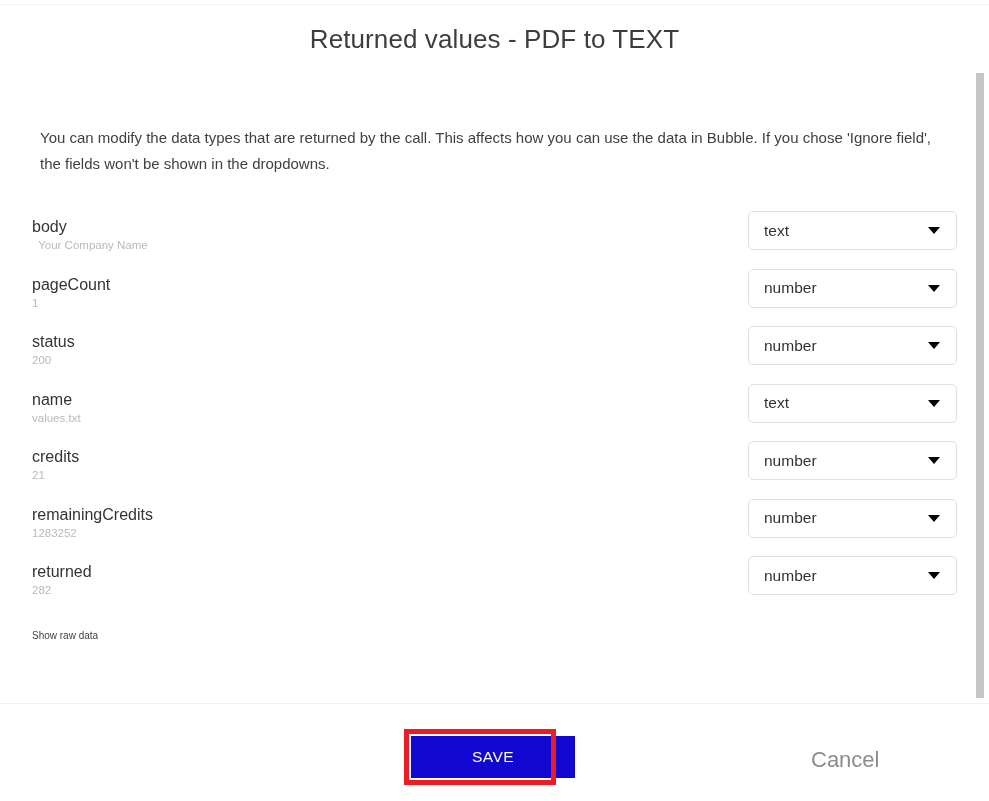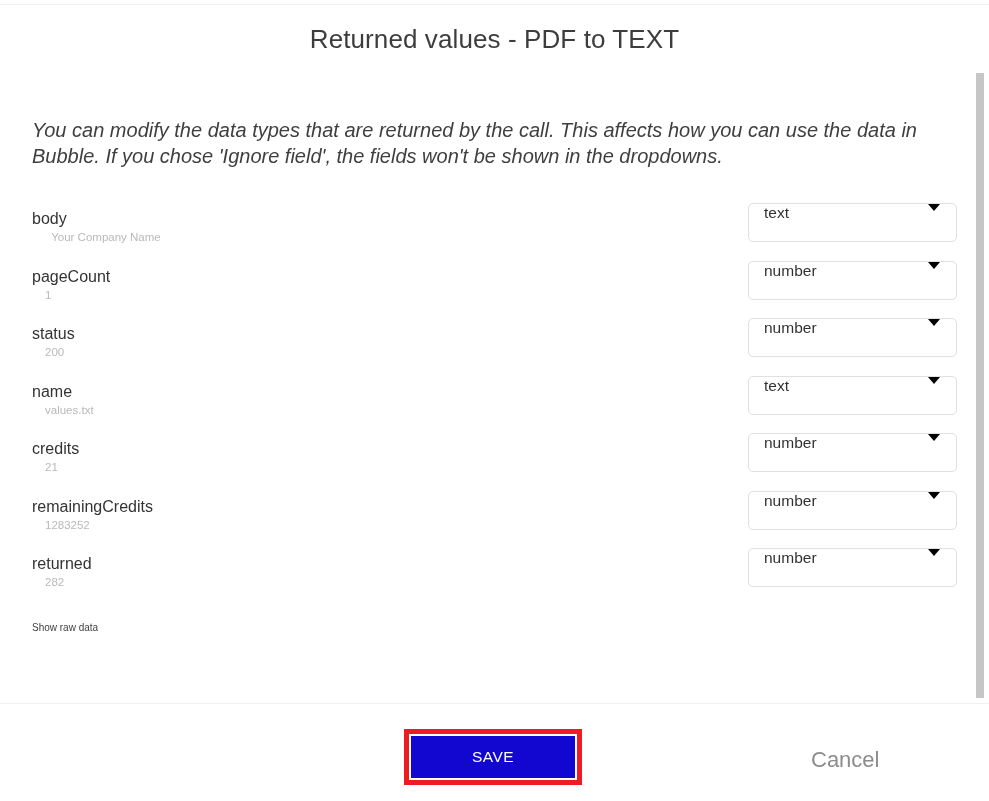--- a/index.html
+++ b/index.html
@@ -47,27 +47,26 @@
     font-size: 26px;
     font-weight: 400;
     color: #3d3d3d;
     text-align: center;
     margin: 0;
     padding-top: 19px;
     letter-spacing: 0.1px;
   }
 
   .intro {
-    font-size: 20px;
+    font-size: 15px;
     line-height: 26px;
     color: #3f3f3f;
-    margin: 0;
+    margin: 8px;
     padding-top: 62px;
     max-width: 925px;
-    font-style: italic;
   }
 
   
   .fields {
     margin-top: 37px;
   }
 
   .field-row {
     position: relative;
     height: 57.5px;
@@ -88,34 +87,33 @@
     font-weight: 400;
     white-space: nowrap;
   }
 
   .field-value {
     font-size: 11.5px;
     line-height: 15px;
     color: #b9b9b9;
     white-space: pre;
     margin-top: 1px;
-    margin-left: 13px;
   }
 
   
   .type-select {
     position: relative;
     width: 209px;
     height: 39px;
     flex: 0 0 auto;
     border: 1px solid #e0e0e0;
     border-radius: 5px;
     background: #ffffff;
     display: flex;
-    align-items: flex-start;
+    align-items: center;
     padding: 0 12px 0 15px;
     cursor: pointer;
     margin-top: -3px;
   }
   .type-select .sel-label {
     font-size: 15.5px;
     color: #333333;
     flex: 1 1 auto;
     white-space: nowrap;
   }
@@ -144,21 +142,21 @@
     height: 98px;
     border-top: 1px solid #f0f0f0;
     position: relative;
     background: #ffffff;
   }
 
   .save-wrap {
     position: absolute;
     left: 404px;
     top: 729px;
-    width: 178px;
+    width: 152px;
     height: 56px;
   }
   
   .save-highlight {
     position: absolute;
     inset: 0;
     border: 5px solid #ed1c24;
     pointer-events: none;
   }
   .save-button {

